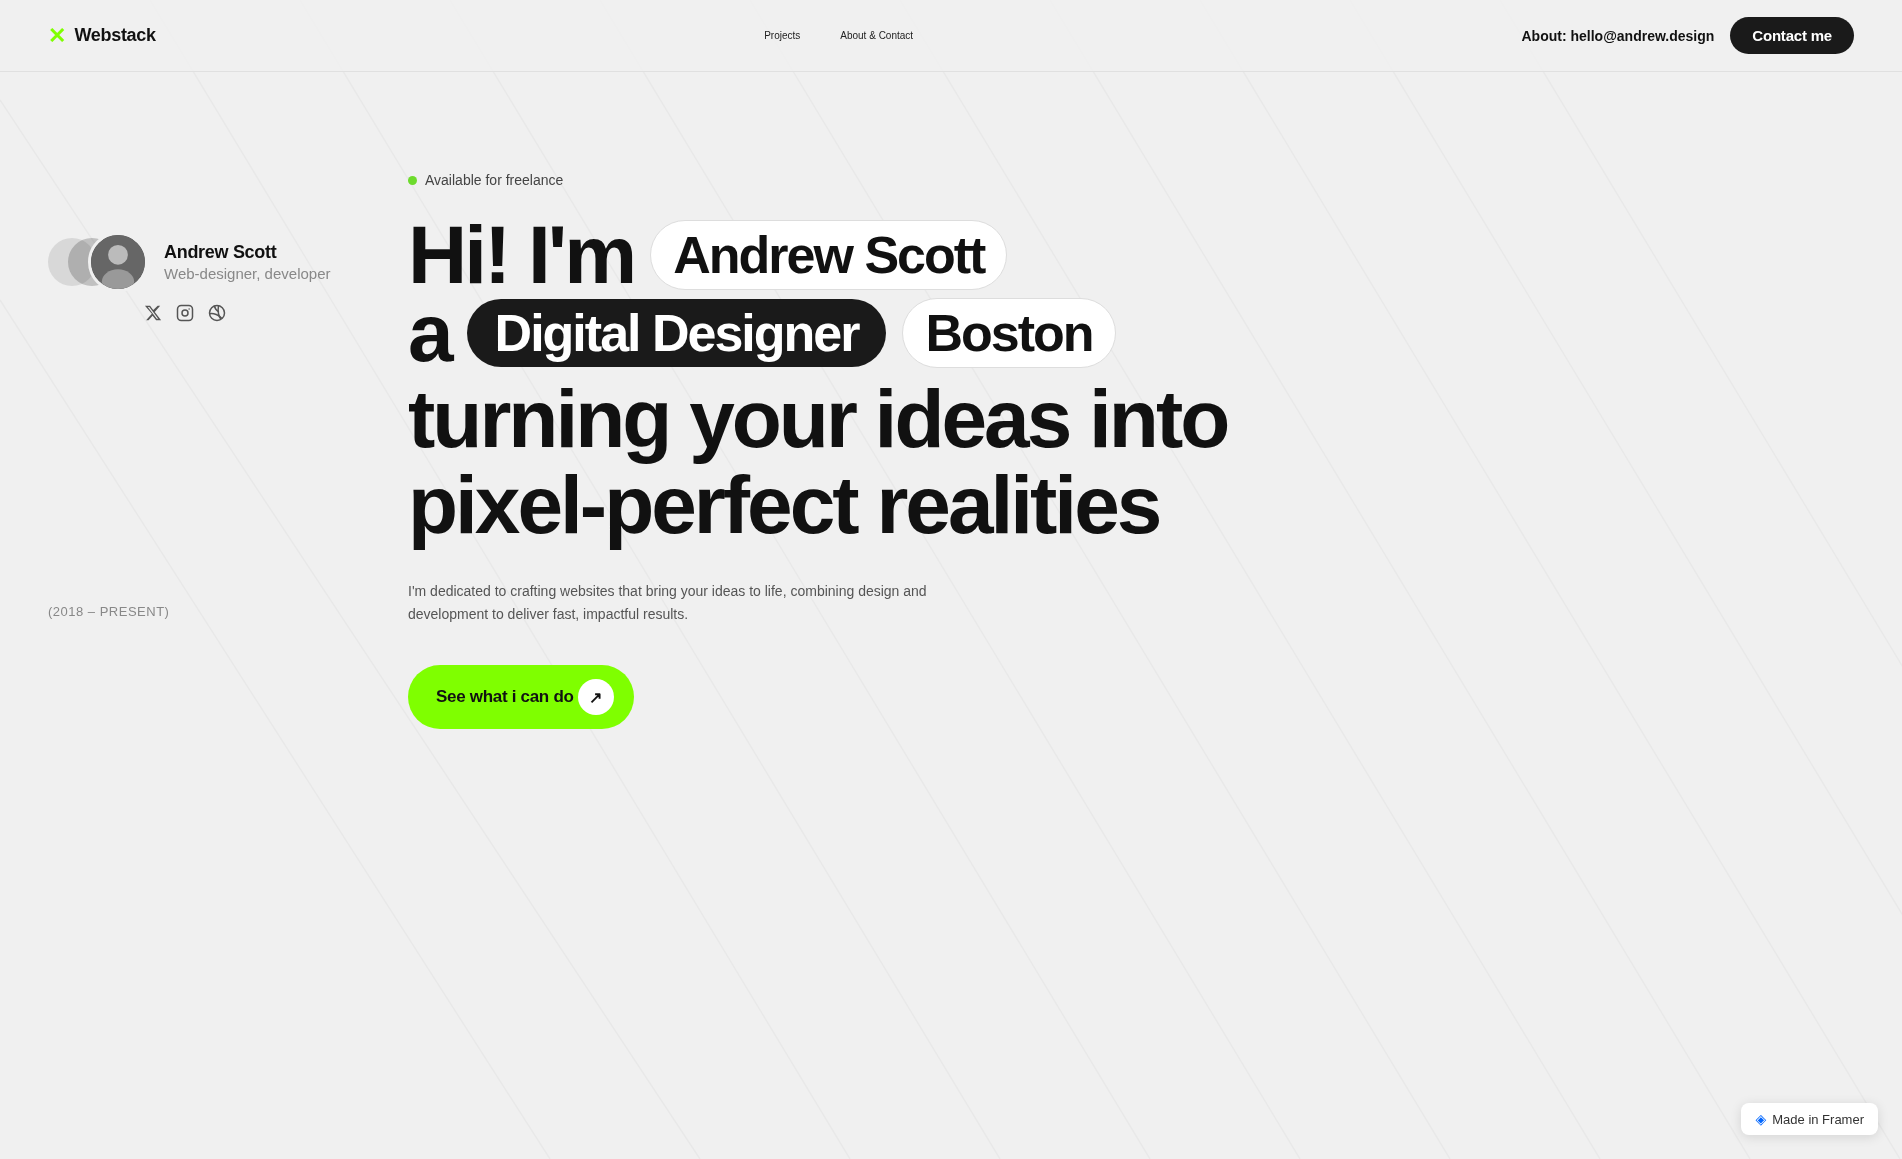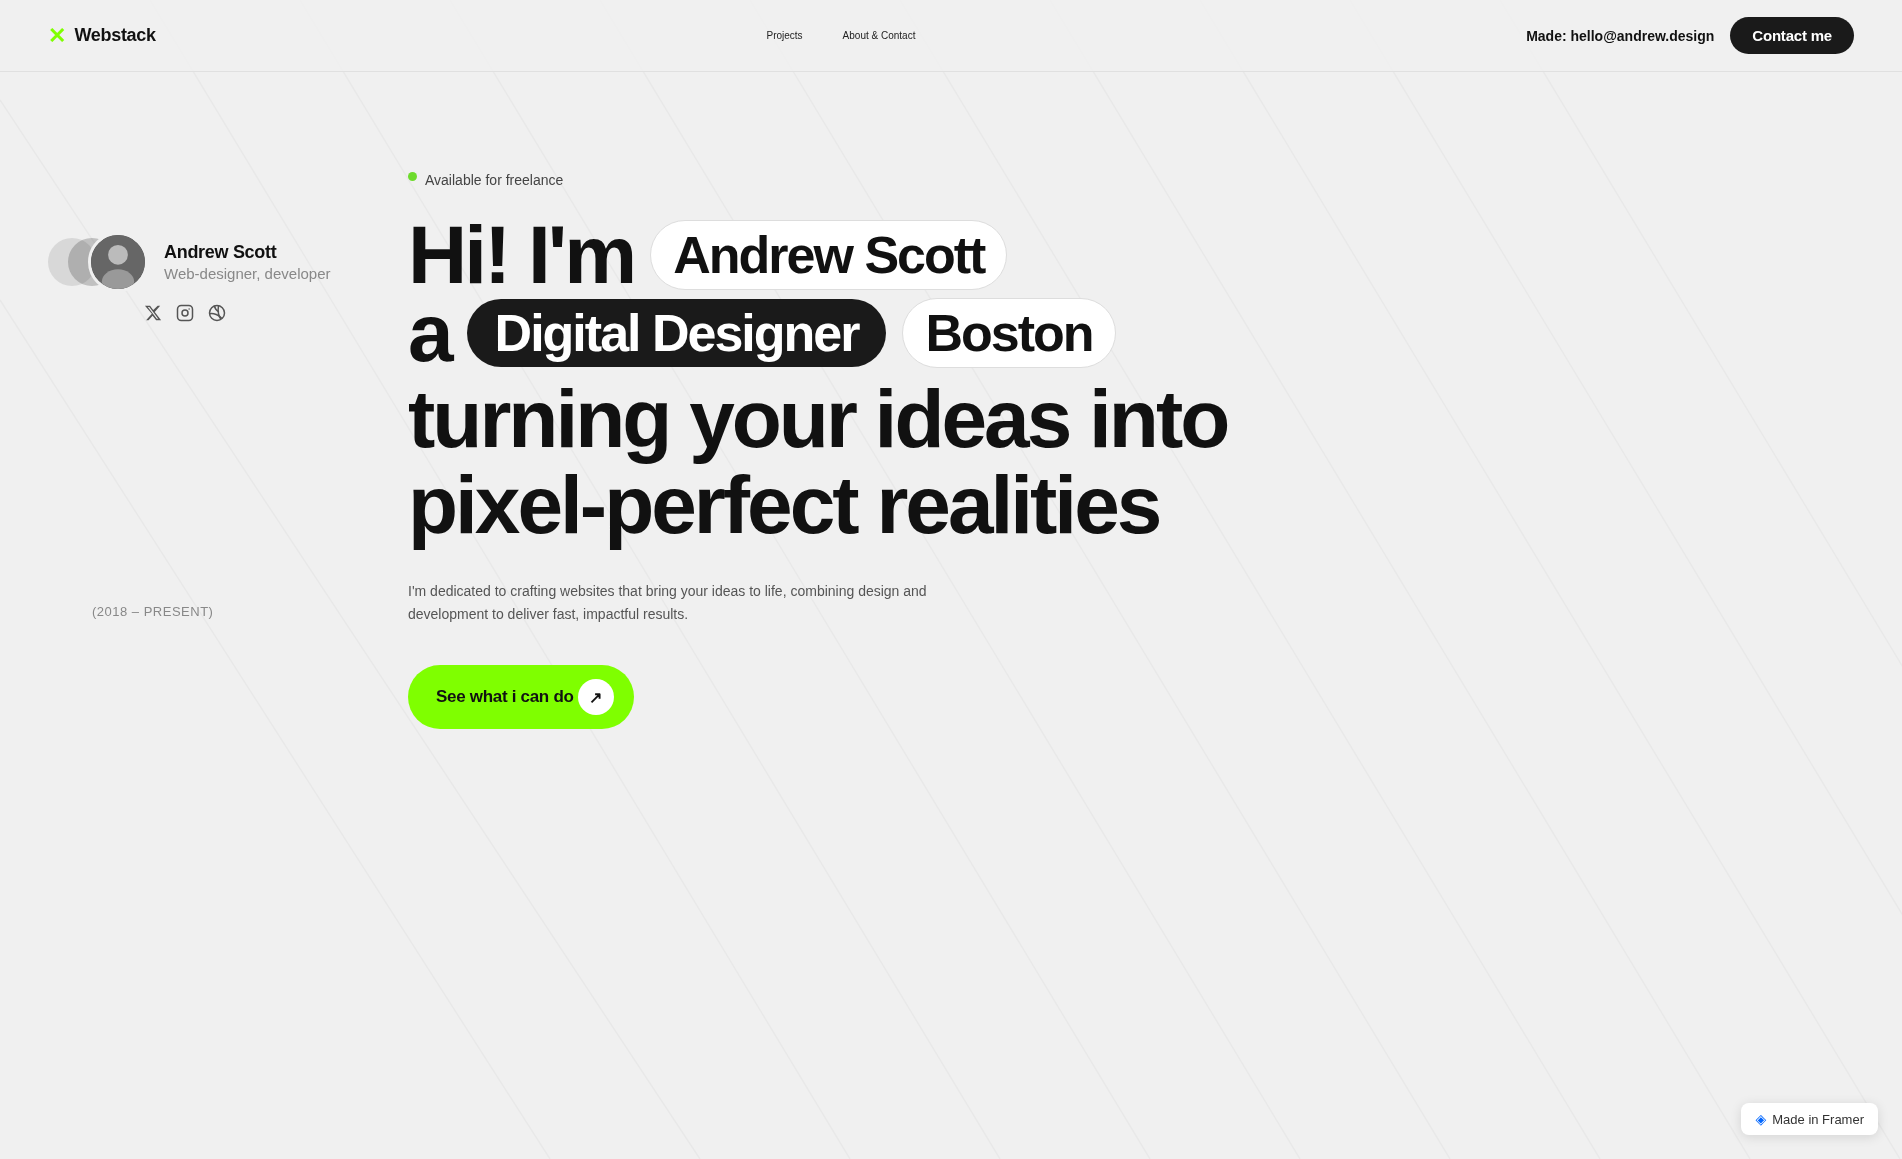--- a/index.html
+++ b/index.html
@@ -201,32 +201,32 @@
       justify-content: center;
       cursor: pointer;
       color: #555;
     }
 
     .year-tag {
       margin-top: 280px;
       font-size: 13px;
       color: #888;
       letter-spacing: 0.5px;
-      margin-left: 44px;
     }
 
     
     .hero {
       flex: 1;
       padding-left: 40px;
       padding-top: 20px;
     }
 
     .available-badge {
       display: flex;
+      align-items: center;
       gap: 8px;
       margin-bottom: 24px;
     }
 
     .green-dot {
       width: 9px;
       height: 9px;
       border-radius: 50%;
       background: #6ddb2c;
       flex-shrink: 0;
@@ -401,21 +401,21 @@
     <span class="logo-text">Webstack</span>
   </div>
 
   <div class="nav-center">
     <a class="nav-link">Projects</a>
     <a class="nav-link">About &amp; Contact</a>
   </div>
 
   <div class="nav-right">
     <span class="nav-email">
-      <span>Made:</span>&nbsp;<span>hello@andrew.design</span>
+      <span>About:</span>&nbsp;<span>hello@andrew.design</span>
     </span>
     <button class="contact-btn">Contact me</button>
   </div>
 </nav>
 
 <div class="main">
 
   <aside class="sidebar">
     <div class="profile-section">
       <div class="profile-row">

